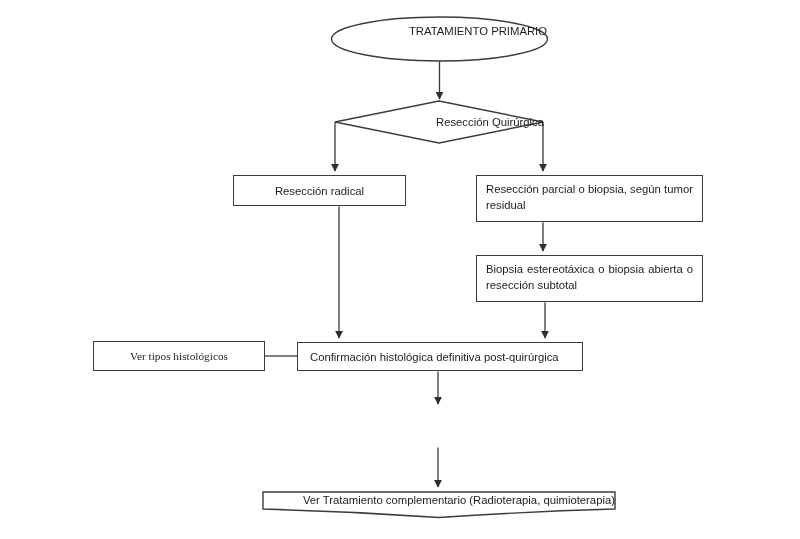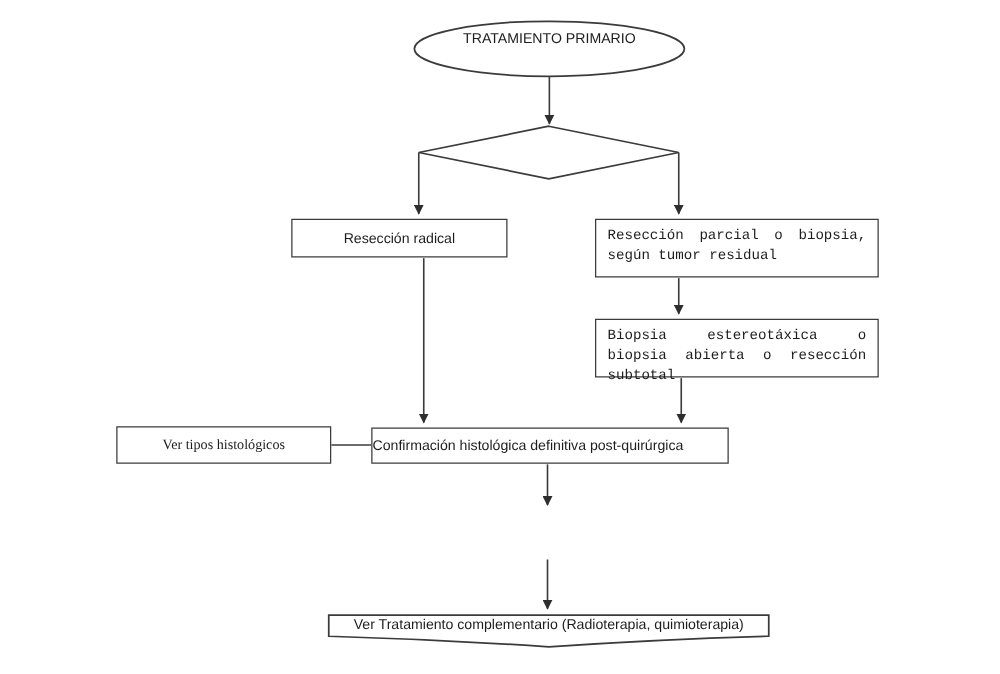--- a/index.html
+++ b/index.html
@@ -33,47 +33,46 @@
     stroke: #3b3b3b;
     stroke-width: 1.3;
   }
   .node-text {
     position: absolute;
     font-size: 11.3px;
     line-height: 15px;
     color: #1d1d1d;
   }
   .center-text {
-    text-align: center;
+    text-align: right;
   }
   .box {
     position: absolute;
     background: #ffffff;
     border: 1.5px solid #3b3b3b;
     box-sizing: border-box;
     font-size: 11.3px;
     line-height: 16px;
     color: #1d1d1d;
   }
   .box.single {
     display: flex;
     align-items: center;
   }
   .box.centered {
     justify-content: center;
     text-align: center;
   }
   .box.leftpad {
-    padding-left: 0;
+    padding-left: 12px;
     padding-right: 6px;
   }
   .box.multi {
     padding: 5px 9px;
     text-align: justify;
-    font-family: Liberation Mono, monospace;
   }
   #box-radical      { left: 233px; top: 175px; width: 173px; height: 31px; }
   #box-parcial      { left: 476px; top: 175px; width: 227px; height: 47px; }
   #box-biopsia      { left: 476px; top: 255px; width: 227px; height: 47px; }
   #box-ver-tipos    { left:  93px; top: 341px; width: 172px; height: 30px; font-family: Liberation Serif, serif; }
   #box-confirmacion { left: 297px; top: 342px; width: 286px; height: 29px; }
   #box-verificacion { left: 297px; top: 408px; width: 286px; height: 39px; padding: 4px 9px; }
   #start-text  { left: 332px; top: 24px;  width: 215px; }
   #decision-text { left: 335px; top: 115px; width: 209px; }
   #banner-text { left: 263px; top: 493px; width: 352px; }
@@ -104,20 +103,21 @@
     <path class="conn" marker-end="url(#arrowhead)" d="M545,302.5 L545,338"></path>
     <path class="conn" d="M265,356 L297,356" stroke-width="2"></path>
     <path class="conn" marker-end="url(#arrowhead)" d="M438,371.5 L438,404"></path>
     <path class="conn" marker-end="url(#arrowhead)" d="M438,447.5 L438,487"></path>
   </svg>
 
   <div class="node-text center-text" id="start-text">
     <div>TRATAMIENTO PRIMARIO</div>
   </div>
 
+  <div class="node-text center-text" id="decision-text">Resección Quirúrgica</div>
 
   <div class="box single centered" id="box-radical">
     <span>Resección radical</span>
   </div>
 
   <div class="box multi" id="box-parcial">
     <span>Resección parcial o biopsia, según tumor residual</span>
   </div>
 
   <div class="box multi" id="box-biopsia">

